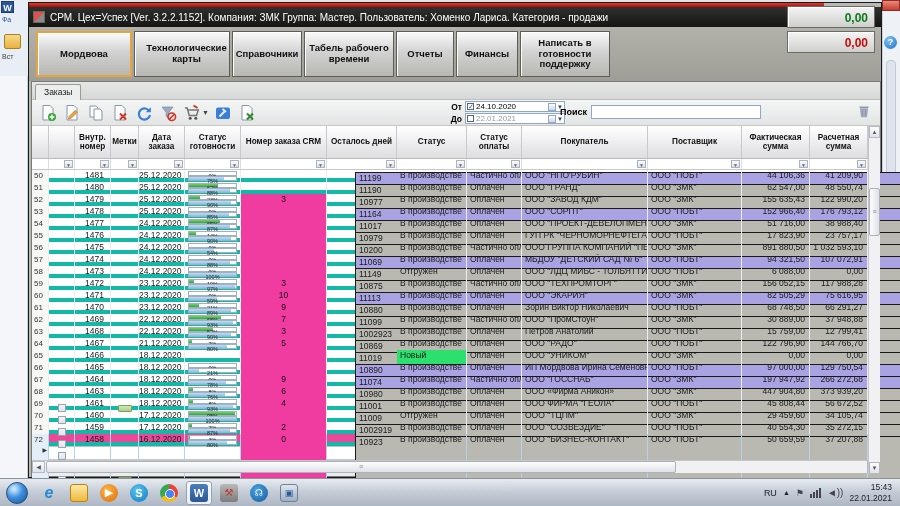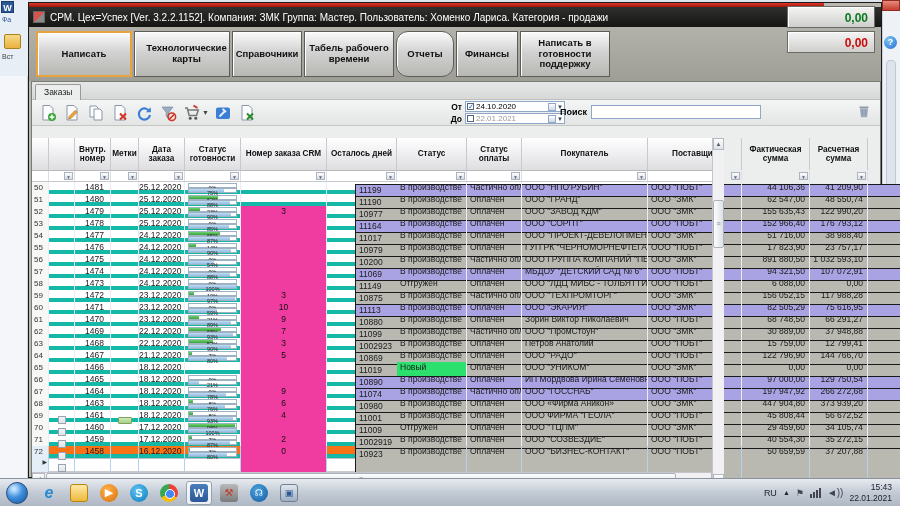--- a/index.html
+++ b/index.html
@@ -51,29 +51,29 @@
 .dval{flex:1}
 .dval.dim{color:#999}
 .dcal{width:8px;height:8px;background:linear-gradient(#fff,#cfd8e4);border:1px solid #8fa8c8;margin-right:1px}
 .ddrop{font-size:6px;color:#345}
 .searchbox{position:absolute;left:528px;top:5px;display:flex;align-items:center}
 .slabel{font-weight:bold;font-size:9px;margin-right:4px}
 .sinput{width:170px;height:14px;border:1px solid #8fa8c8;background:#fff;font-size:9px;padding:0 3px}
 .trash{position:absolute;right:8px;top:3px;cursor:pointer}
 
 
-.tablewrap{position:relative;width:692px;margin-top:12px}
+.tablewrap{position:relative;width:848px;margin-top:0}
 .grid{display:grid;grid-template-columns:17px 26px 36px 28px 46px 56px 86px 70px 70px 55px 126px 94px 68px 58px}
 .hdr{height:33px;background:linear-gradient(#ffffff,#ebebee 60%,#dededf);border-bottom:1px solid #b9b9bf}
 .hcell{border-right:1px solid #c8c8ce;display:flex;align-items:center;justify-content:center;text-align:center;font-weight:bold;font-size:8.2px;line-height:1.15;color:#111;padding:0 1px}
 .frow{height:11px;background:#fff;border-bottom:1px solid #c8c8ce}
 .fcell{border-right:1px solid #dcdce4;position:relative}
 .fcell .fdrop{position:absolute;right:1px;top:1px;width:9px;height:8px;background:linear-gradient(#fefefe,#d8dde4);border:1px solid #aab4c0;font-size:5px;color:#667;text-align:center;line-height:8px;cursor:pointer}
 .trow{height:12px;background:#fff;border-bottom:4px solid #14b8a6;cursor:pointer}
-.trow.sel{background:#f97316}
+.trow.sel{background:#ec4899}
 .trow.sel .c{border-right-color:#b4d2ee}
 .c{border-right:1px solid #ececf2;font-size:8.5px;line-height:11px;white-space:nowrap;overflow:hidden;color:#1a1a1a;position:relative}
 .c.rn{background:#f7f7f5;color:#333;padding-left:2px;font-size:8px}
 .trow.sel .c.rn{background:#e4eef9}
 .c .arr{float:right;font-size:6px;margin-right:1px}
 .c.cb{display:flex;align-items:center;justify-content:center}
 .box{width:8px;height:8px;border:1px solid #9aa4b0;background:linear-gradient(#f2f4f7,#dfe4ea)}
 .c.num{text-align:right;padding-right:6px}
 .c.tagc{display:flex;align-items:center;justify-content:center}
 .tagchip{width:14px;height:7px;background:linear-gradient(#cfe8b8,#a8cf8a);border:1px solid #7aa45e;border-radius:1px}
@@ -162,25 +162,25 @@
       <div class="app-ico"></div>
       <div class="title-text">СРМ. Цех=Успех [Ver. 3.2.2.1152]. Компания: ЗМК Группа: Мастер. Пользователь: Хоменко Лариса. Категория - продажи</div>
       <div class="win-btns">
         <span>–</span>
         <span>❐</span>
         <span>✕</span>
       </div>
     </div>
 
     <div class="navbar">
-        <div class="nav-btn active" style="width: 96px;">Написать</div>
+        <div class="nav-btn active" style="width: 96px;">Мордвова</div>
         <div class="nav-btn" style="width: 96px; padding-left: 12px;">Технологические карты</div>
         <div class="nav-btn" style="width: 70px;">Справочники</div>
         <div class="nav-btn" style="width: 90px;">Табель рабочего времени</div>
-        <div class="nav-btn" style="width: 58px; border-radius: 12px;">Отчеты</div>
+        <div class="nav-btn" style="width: 58px;">Отчеты</div>
         <div class="nav-btn" style="width: 62px;">Финансы</div>
         <div class="nav-btn" style="width: 90px;">Написать в готовности поддержку</div>
       </div>
     <div class="totals">
       <div class="tot-box tot-green">0,00</div>
       <div class="tot-box tot-red">0,00</div>
     </div>
 
     <div class="content">
       <div class="tabrow">

